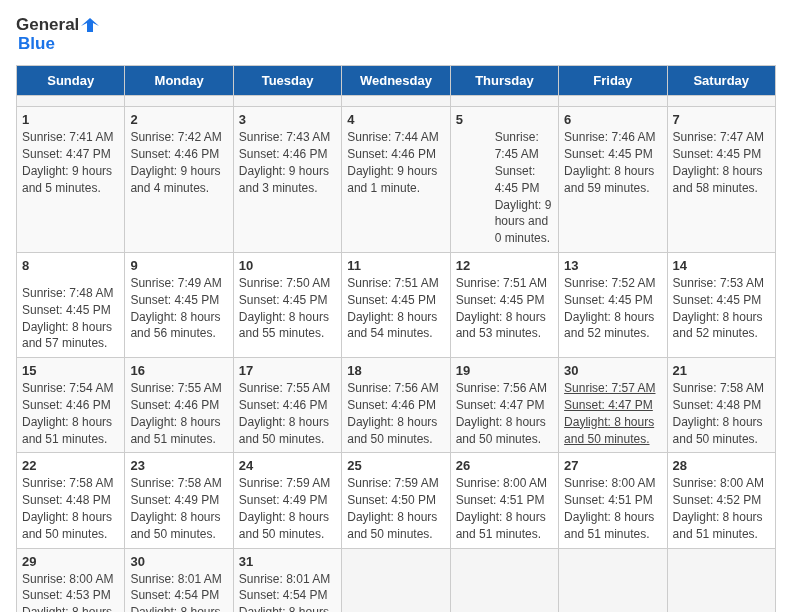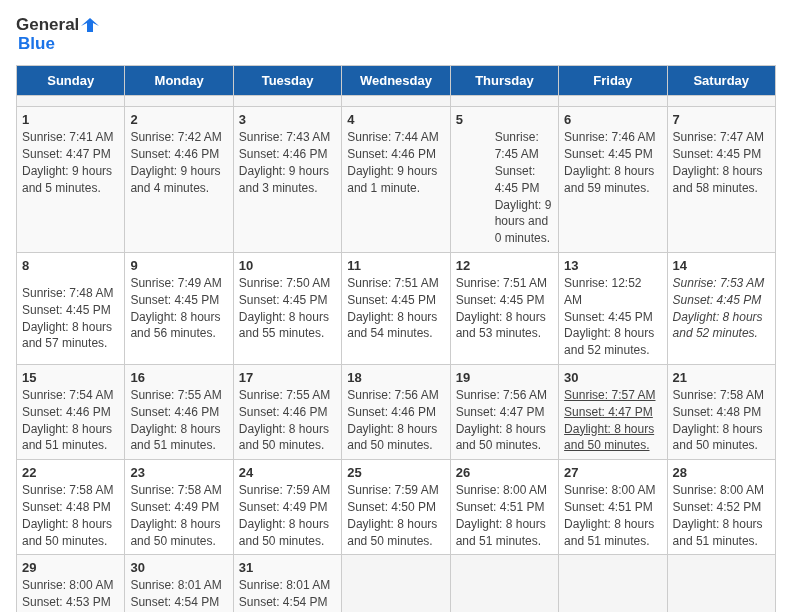--- a/index.html
+++ b/index.html
@@ -187,27 +187,27 @@
 Daylight: 8 hours and 54 minutes.</div>
         </td>
         <td>
           <span class="day-number">12</span>
           <div class="day-info" style="white-space: pre-line;">Sunrise: 7:51 AM
 Sunset: 4:45 PM
 Daylight: 8 hours and 53 minutes.</div>
         </td>
         <td>
           <span class="day-number">13</span>
-          <div class="day-info" style="white-space: pre-line;">Sunrise: 12:52 AM
+          <div class="day-info" style="white-space: pre-line;">Sunrise: 7:52 AM
 Sunset: 4:45 PM
 Daylight: 8 hours and 52 minutes.</div>
         </td>
         <td>
           <span class="day-number">14</span>
-          <div class="day-info" style="white-space: pre-line; font-style: italic;">Sunrise: 7:53 AM
+          <div class="day-info" style="white-space: pre-line;">Sunrise: 7:53 AM
 Sunset: 4:45 PM
 Daylight: 8 hours and 52 minutes.</div>
         </td>
       </tr>
       <tr>
         <td>
           <span class="day-number">15</span>
           <div class="day-info" style="white-space: pre-line;">Sunrise: 7:54 AM
 Sunset: 4:46 PM
 Daylight: 8 hours and 51 minutes.</div>

